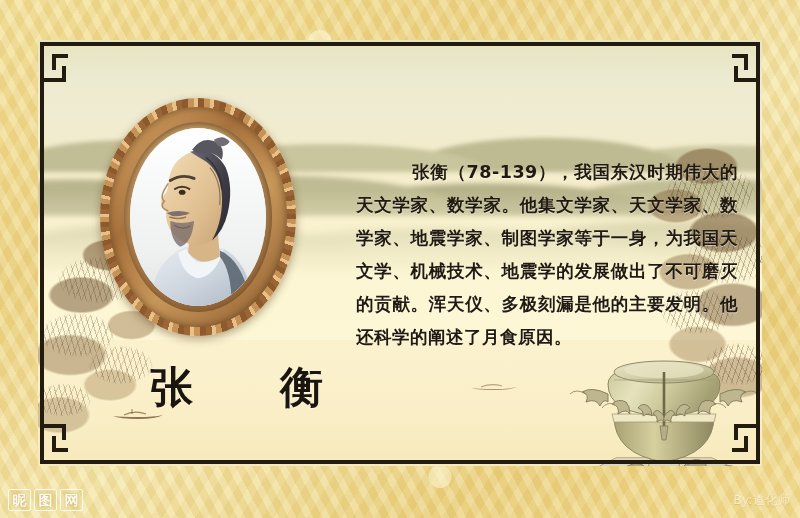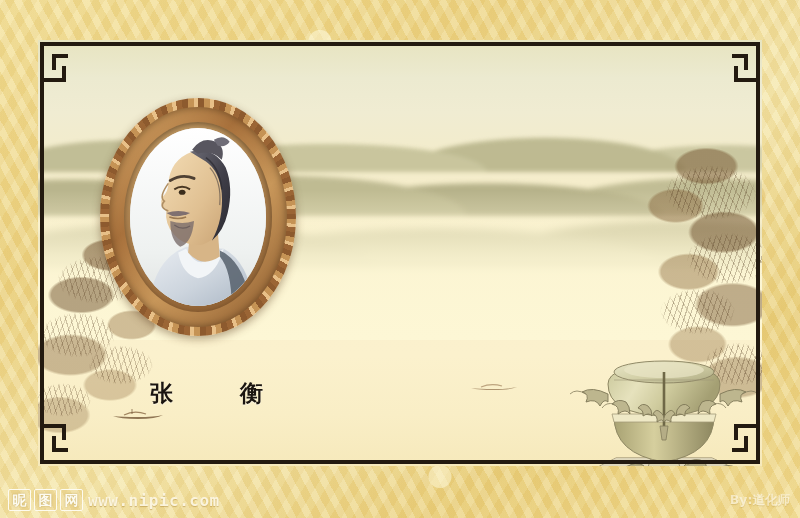--- a/index.html
+++ b/index.html
@@ -178,23 +178,23 @@
     font-family:"DejaVu Sans","Liberation Sans",sans-serif;
     font-size:17.5px;font-weight:700;line-height:33px;
     color:#211a11;letter-spacing:.5px;text-align:justify;
     text-shadow:0 1px 0 rgba(255,255,255,.45);
   }
   .body-text p{margin:0;}
   .body-text p.indent{text-indent:3.2em;}
 
   
   .name-title{
-    position:absolute;left:112px;top:338px;
+    position:absolute;left:112px;top:319px;
     font-family:"DejaVu Sans","Liberation Sans",sans-serif;
-    font-size:23px;font-weight:700;color:#1b1510;letter-spacing:22px;
+    font-size:43px;font-weight:700;color:#1b1510;letter-spacing:22px;
     text-shadow:0 1px 1px rgba(255,255,255,.5);
   }
 
   
   .seismo{position:absolute;left:518px;top:318px;width:216px;height:148px;}
   .seismo svg{display:block;width:100%;height:100%;}
 
   
   .keyframe{position:absolute;left:38px;top:40px;width:724px;height:426px;pointer-events:none;}
   .keyframe svg{display:block;}
@@ -215,21 +215,21 @@
   }
   .wm-url{
     font-family:"DejaVu Sans Mono","Liberation Mono",monospace;
     font-size:16px;font-weight:700;color:#fcf6e2;letter-spacing:.5px;
     text-shadow:0 1px 1px rgba(168,132,52,.55);
     opacity:.92;
   }
   .wm-right{
     margin-left:auto;margin-right:10px;display:flex;gap:10px;align-items:baseline;
     font-family:"DejaVu Sans","Liberation Sans",sans-serif;
-    font-size:12.5px;font-weight:700;color:#fdf8ea;opacity:.62;
+    font-size:12.5px;font-weight:400;color:#fdf8ea;opacity:.62;
     text-shadow:0 1px 1px rgba(170,135,55,.5);
   }
 </style>
 </head>
 <body>
 
 <div id="poster">
 
   <div class="damask"></div>
   <div class="damask-veil"></div>
@@ -316,20 +316,23 @@
           <path d="M62 24 Q86 18 98 40 Q106 60 100 86 Q96 104 84 114
                    Q96 92 94 66 Q92 44 78 34 Q70 29 62 24 Z" fill="url(#hair)"></path>
           <path d="M64 22 Q74 8 88 14 Q98 20 94 32 Q84 22 70 26 Z" fill="#58565f"></path>
           <path d="M86 12 Q96 6 102 14 Q98 20 90 18 Z" fill="#6f6d77"></path>
           <path d="M78 30 Q92 40 94 62" fill="none" stroke="#2b2a31" stroke-width="1.6" opacity=".7"></path>
           <path d="M82 40 Q94 54 92 78" fill="none" stroke="#2b2a31" stroke-width="1.2" opacity=".5"></path>
         </svg>
       </div>
     </div>
 
+    <div class="body-text">
+      <p class="indent">张衡（78-139），我国东汉时期伟大的天文学家、数学家。他集文学家、天文学家、数学家、地震学家、制图学家等于一身，为我国天文学、机械技术、地震学的发展做出了不可磨灭的贡献。浑天仪、多极刻漏是他的主要发明。他还科学的阐述了月食原因。</p>
+    </div>
 
     <div class="name-title">张　衡</div>
 
     <div class="seismo">
       <svg viewBox="0 0 216 148">
         <defs>
           <linearGradient id="vesselG" x1="0" y1="0" x2="1" y2="0.3">
             <stop offset="0%" stop-color="#c9c79a"></stop>
             <stop offset="35%" stop-color="#e6e2bd"></stop>
             <stop offset="62%" stop-color="#cfcb9e"></stop>
@@ -444,20 +447,19 @@
     </svg>
   </div>
 
   <div class="wm">
     <div class="wm-left">
       <div class="wm-cn">
         <span>昵</span>
         <span>图</span>
         <span>网</span>
       </div>
-      <div class="wm-url">www.nipic.com</div>
     </div>
     <div class="wm-right">
       <span>By:道化师</span>
     </div>
   </div>
 
 </div>
 
 </body></html>

